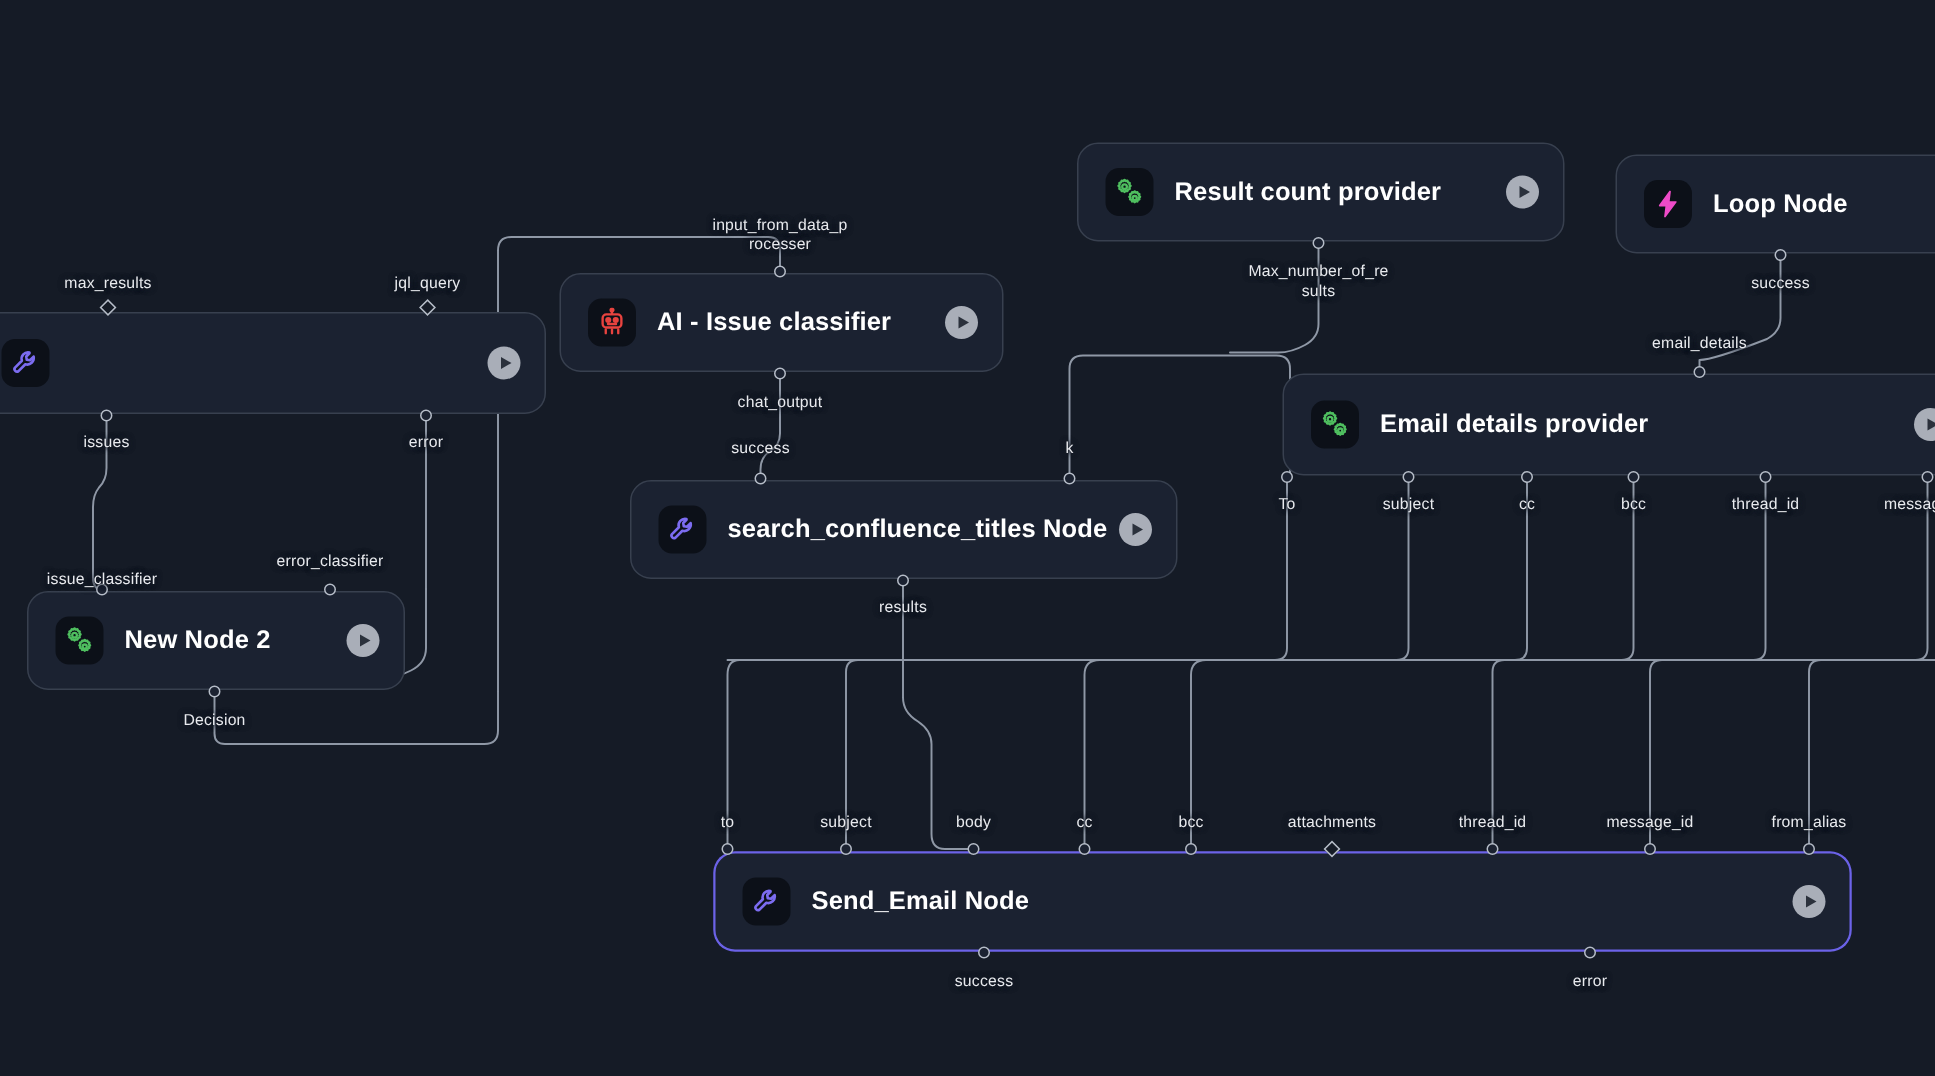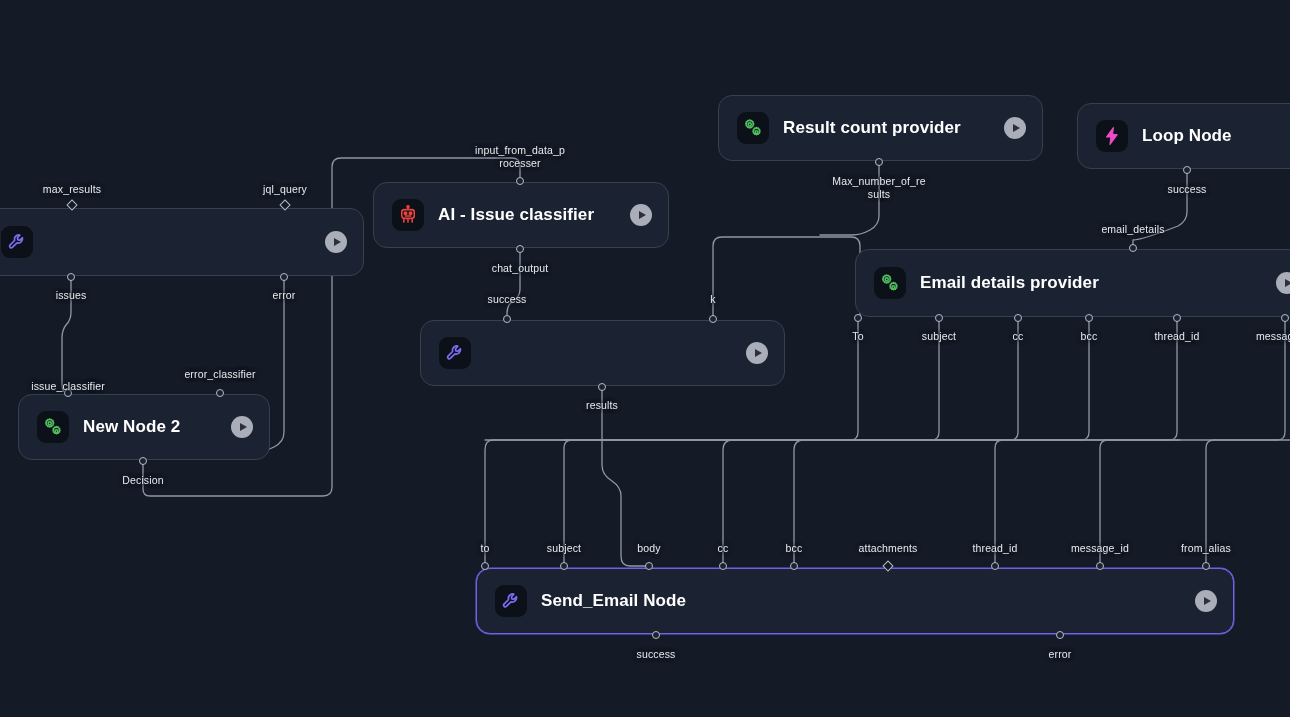--- a/index.html
+++ b/index.html
@@ -178,20 +178,21 @@
         <div class="node-run">
           <div class="tri"></div>
         </div>
       </div>
       <div class="node" style="left: 420px; top: 320px; width: 365px; height: 66px;">
         <div class="node-icon">
           <svg width="20" height="20" viewBox="0 0 24 24" fill="none" stroke="#7c6cf0" stroke-width="2.1" stroke-linecap="round" stroke-linejoin="round">
             <path d="M15.2 3.6a5.2 5.2 0 0 0-6.1 6.6L3.6 15.7a2 2 0 0 0 2.8 2.8l5.5-5.5a5.2 5.2 0 0 0 6.6-6.1l-2.9 2.9-2.6-.4-.4-2.6 2.6-2.6z"></path>
           </svg>
         </div>
+        <div class="node-title">search_confluence_titles Node</div>
         <div class="node-run">
           <div class="tri"></div>
         </div>
       </div>
       <div class="node" style="left: 718px; top: 95px; width: 325px; height: 66px;">
         <div class="node-icon">
           <svg width="22" height="22" viewBox="0 0 24 24" fill="none" stroke="#4fbf5f" stroke-width="1.7" stroke-linecap="round" stroke-linejoin="round">
             <path d="M8.4 3.2l.9.9 1.2-.3.5 1.2 1.2.5-.3 1.2.9.9-.9.9.3 1.2-1.2.5-.5 1.2-1.2-.3-.9.9-.9-.9-1.2.3-.5-1.2-1.2-.5.3-1.2-.9-.9.9-.9-.3-1.2 1.2-.5.5-1.2 1.2.3z"></path>
             <circle cx="8.4" cy="8.1" r="1.7"></circle>
             <path d="M15.8 11.6l.8.8 1.1-.3.4 1.1 1.1.4-.3 1.1.8.8-.8.8.3 1.1-1.1.4-.4 1.1-1.1-.3-.8.8-.8-.8-1.1.3-.4-1.1-1.1-.4.3-1.1-.8-.8.8-.8-.3-1.1 1.1-.4.4-1.1 1.1.3z"></path>

